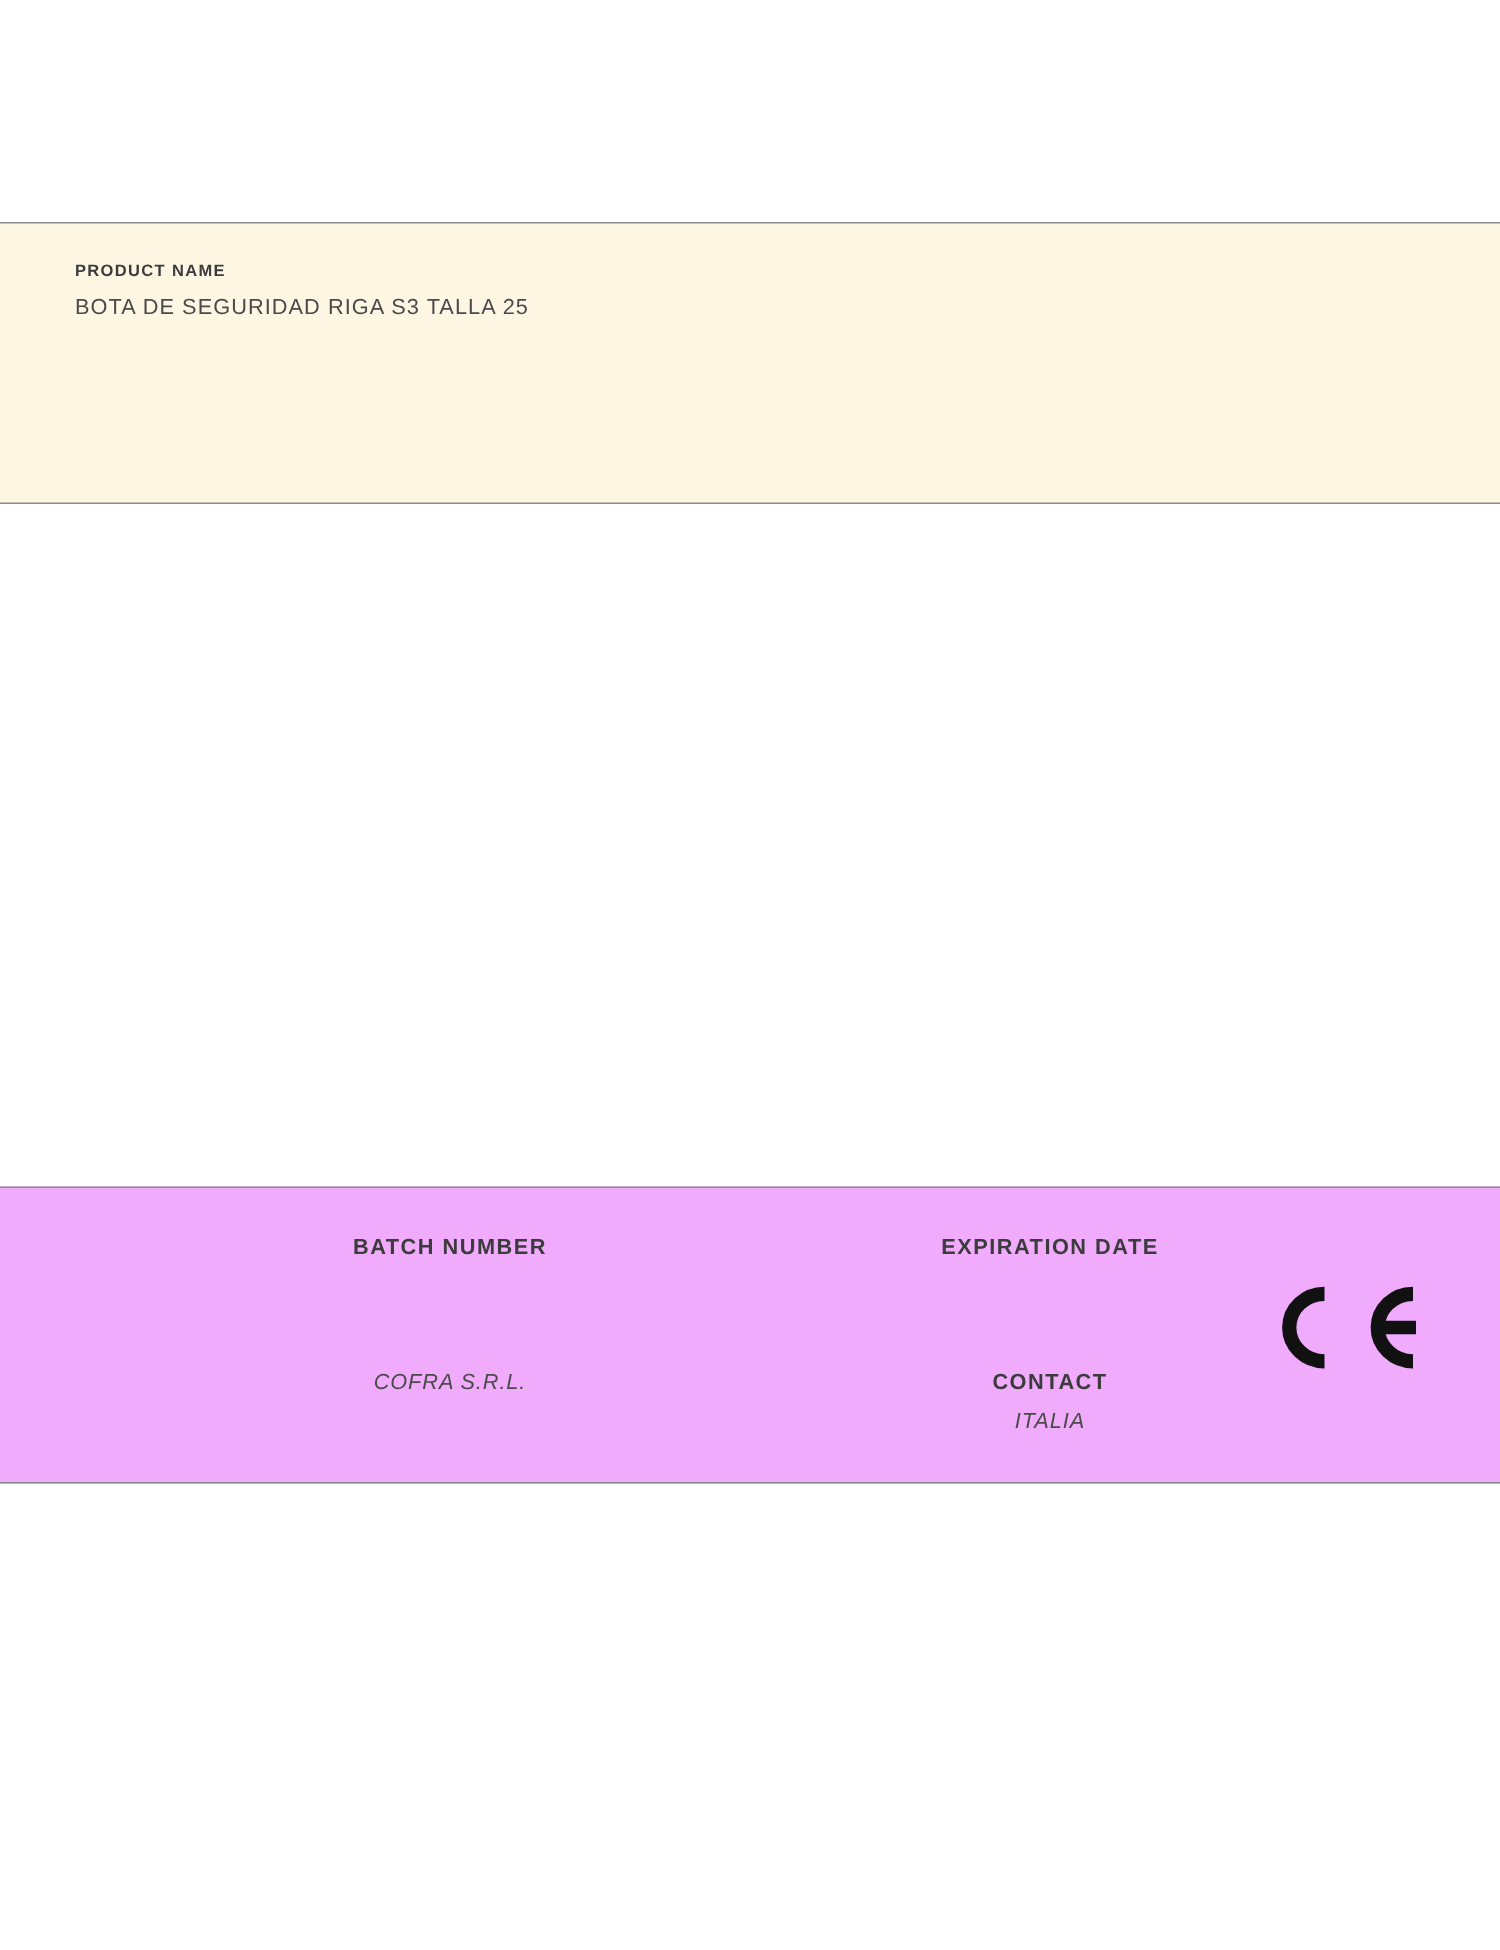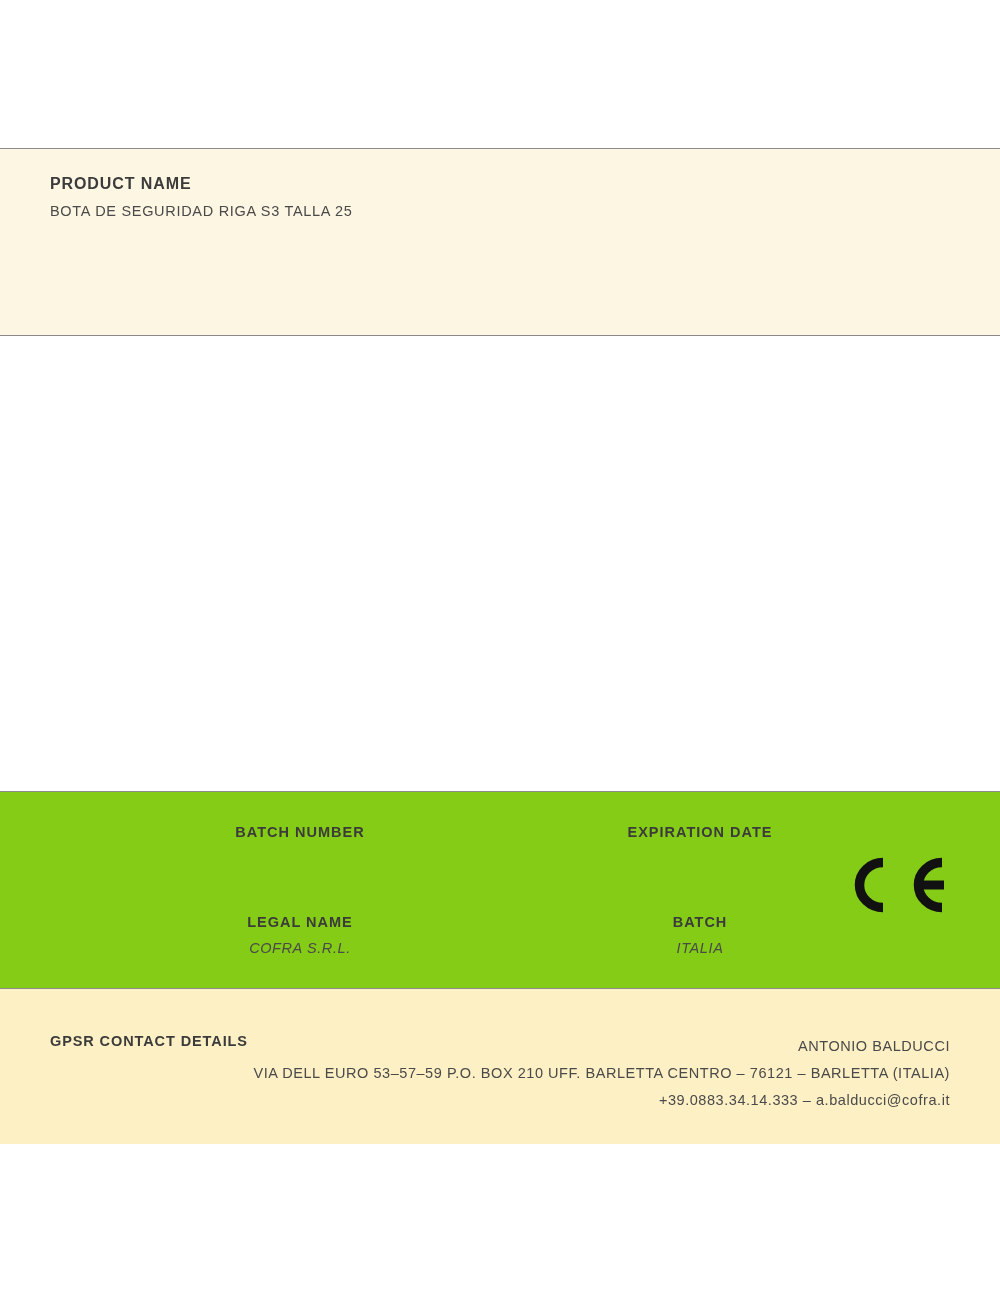--- a/index.html
+++ b/index.html
@@ -31,21 +31,21 @@
     height: 188px;
     background: #fdf6e3;
     border-top: 1px solid #8a8a8a;
     border-bottom: 1px solid #8a8a8a;
     box-sizing: border-box;
   }
   .header-inner {
     padding: 26px 50px 0 50px;
   }
   .field-label {
-    font-size: 16px;
+    font-size: 11px;
     font-weight: bold;
     letter-spacing: 0.9px;
     color: #3b3b3b;
     margin: 0 0 10px 0;
   }
   .field-value {
     font-size: 14.5px;
     letter-spacing: 0.7px;
     color: #4a4a4a;
     margin: 0;
@@ -64,21 +64,21 @@
     background: #ffffff;
   }
 
   
   .info-block {
     position: absolute;
     left: 0;
     top: 791px;
     width: 1000px;
     height: 198px;
-    background: #84cc16;
+    background: #f0abfc;
     border-top: 1px solid #8a8a8a;
     border-bottom: 1px solid #8a8a8a;
     box-sizing: border-box;
   }
   .info-row {
     position: absolute;
     left: 0;
     width: 1000px;
     display: flex;
   }
@@ -186,45 +186,36 @@
         <p class="info-value"></p>
       </div>
       <div class="info-cell cell-exp">
         <p class="info-label">EXPIRATION DATE</p>
         <p class="info-value"></p>
       </div>
     </div>
 
     <div class="info-row row2">
       <div class="info-cell cell-legal">
-        <p class="info-label">LEGAL NAME</p>
         <p class="info-value">COFRA S.R.L.</p>
       </div>
       <div class="info-cell cell-origin">
-        <p class="info-label">BATCH</p>
+        <p class="info-label">CONTACT</p>
         <p class="info-value">ITALIA</p>
       </div>
     </div>
 
     <div class="ce-mark">
       <svg width="100" height="62" viewBox="0 0 100 62" xmlns="http://www.w3.org/2000/svg">
 
         <path d="M36 31 A 21 29 0 1 0 36 31 Z" fill="none"></path>
         <path d="M33 8.5 A 23.5 22.5 0 0 0 33 53.5" fill="none" stroke="#111111" stroke-width="9.5" stroke-linecap="butt"></path>
 
         <path d="M92 8.5 A 23.5 22.5 0 0 0 92 53.5" fill="none" stroke="#111111" stroke-width="9.5" stroke-linecap="butt"></path>
         <rect x="68" y="26.5" width="26" height="9" fill="#111111"></rect>
       </svg>
     </div>
   </div>
 
-  <div class="footer-block">
-    <div class="footer-label">GPSR CONTACT DETAILS</div>
-    <div class="footer-lines">
-      <div class="footer-line">ANTONIO BALDUCCI</div>
-      <div class="footer-line">VIA DELL EURO 53–57–59 P.O. BOX 210 UFF. BARLETTA CENTRO – 76121 – BARLETTA (ITALIA)</div>
-      <div class="footer-line">+39.0883.34.14.333 – a.balducci@cofra.it</div>
-    </div>
-  </div>
 
   <div class="bottom-blank"></div>
 
 </div>
 
 </body></html>

